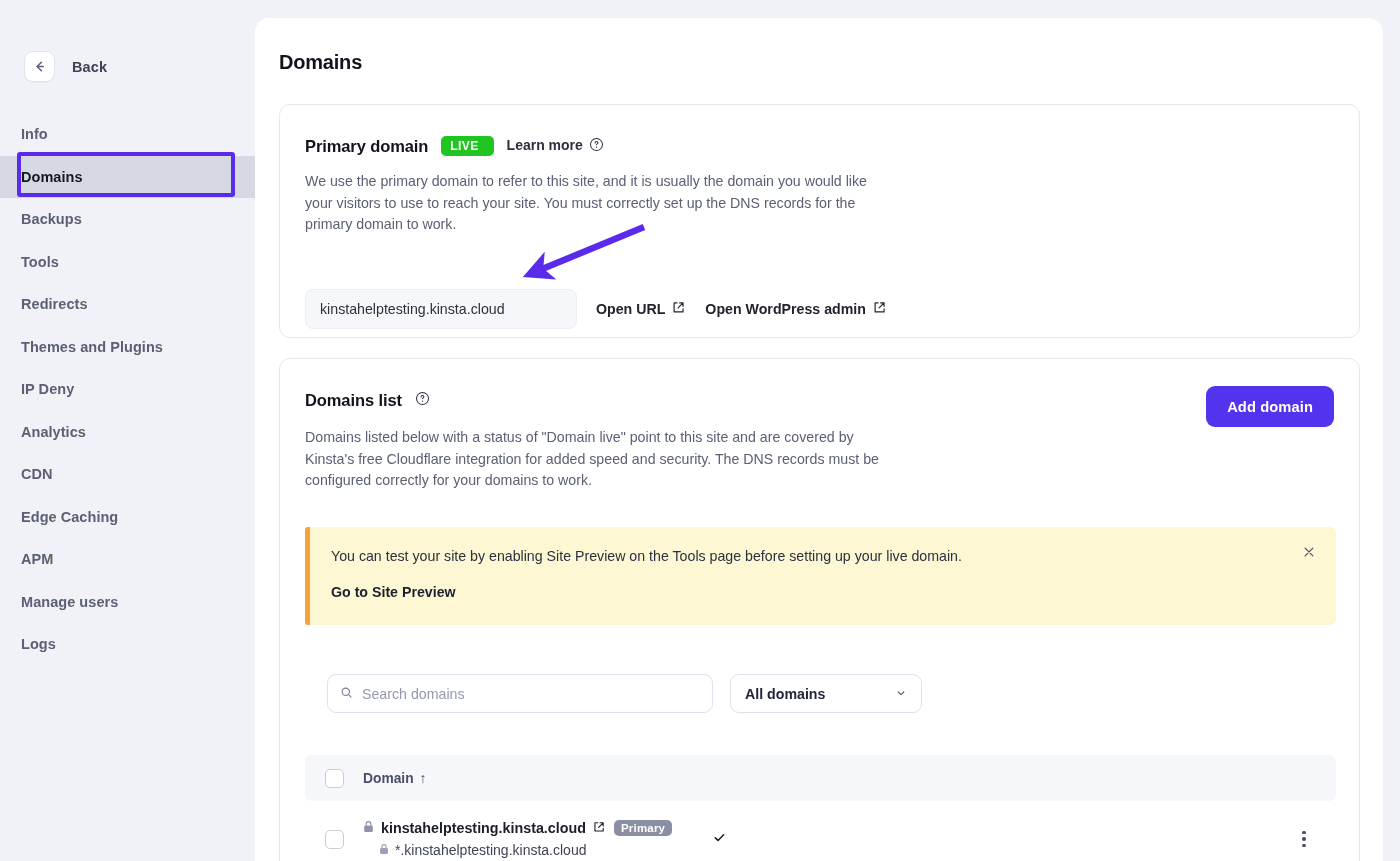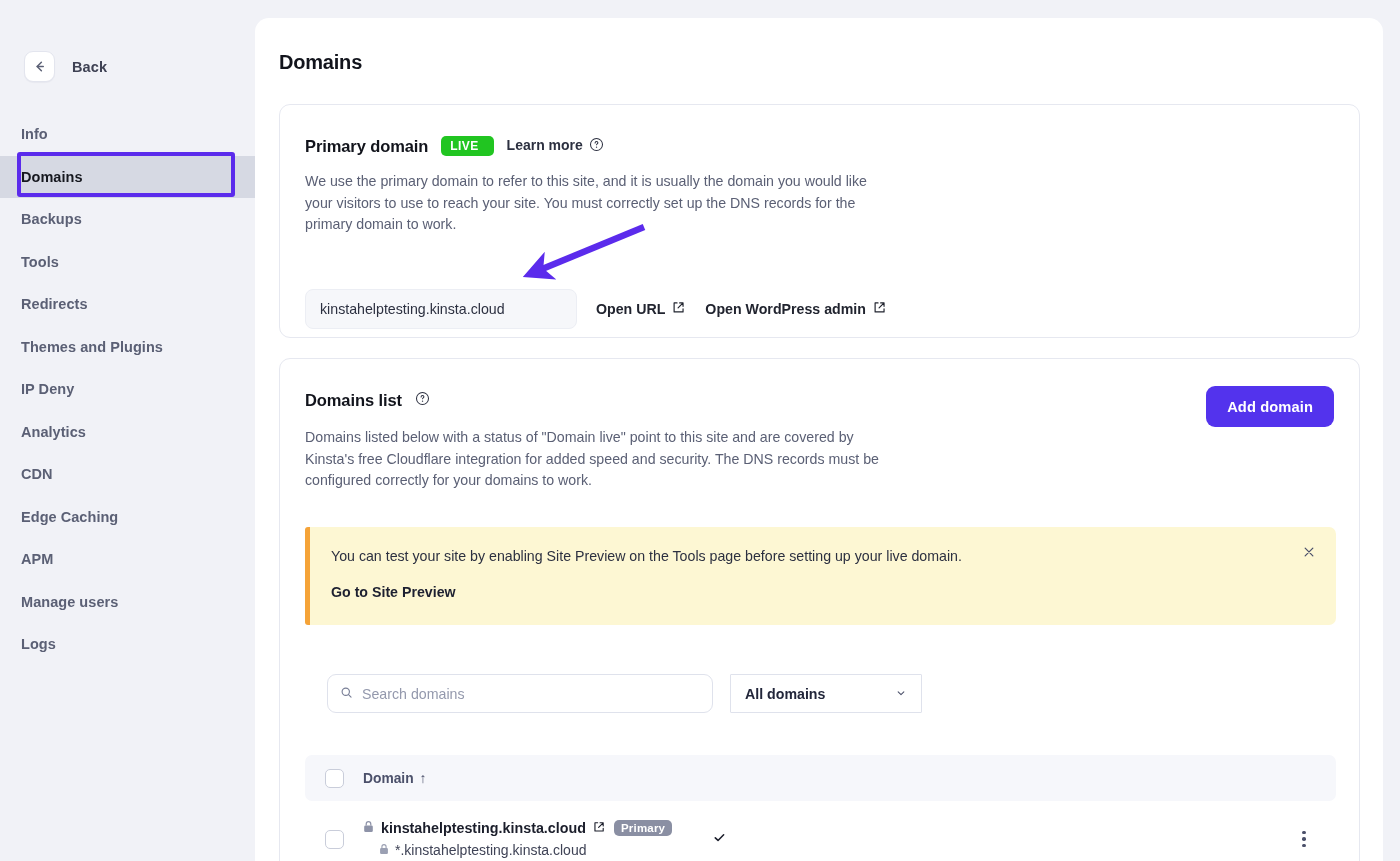--- a/index.html
+++ b/index.html
@@ -164,21 +164,21 @@
   }
   .search-wrap input {
     border: none; outline: none; flex: 1;
     font-size: 14.2px; color: #2c3040; font-weight: 500;
     font-family: "Liberation Sans", sans-serif; background: transparent;
   }
   .search-wrap input::placeholder { color: #9499ad; }
   .select-wrap {
     position: absolute; left: 450px; top: 315px;
     width: 192px; height: 39px;
-    border: 1px solid #dfe2ec; border-radius: 1px;
+    border: 1px solid #dfe2ec; border-radius: 9px;
     display: flex; align-items: center; justify-content: space-between;
     padding: 12px 14px; cursor: pointer; background: #fff;
   }
   .select-val { font-size: 14.2px; color: #22263a; font-weight: 600; }
 
   
   .tbl-head {
     position: absolute; left: 25px; top: 396px;
     width: 1031px; height: 46px;
     background: #f6f7fb;

